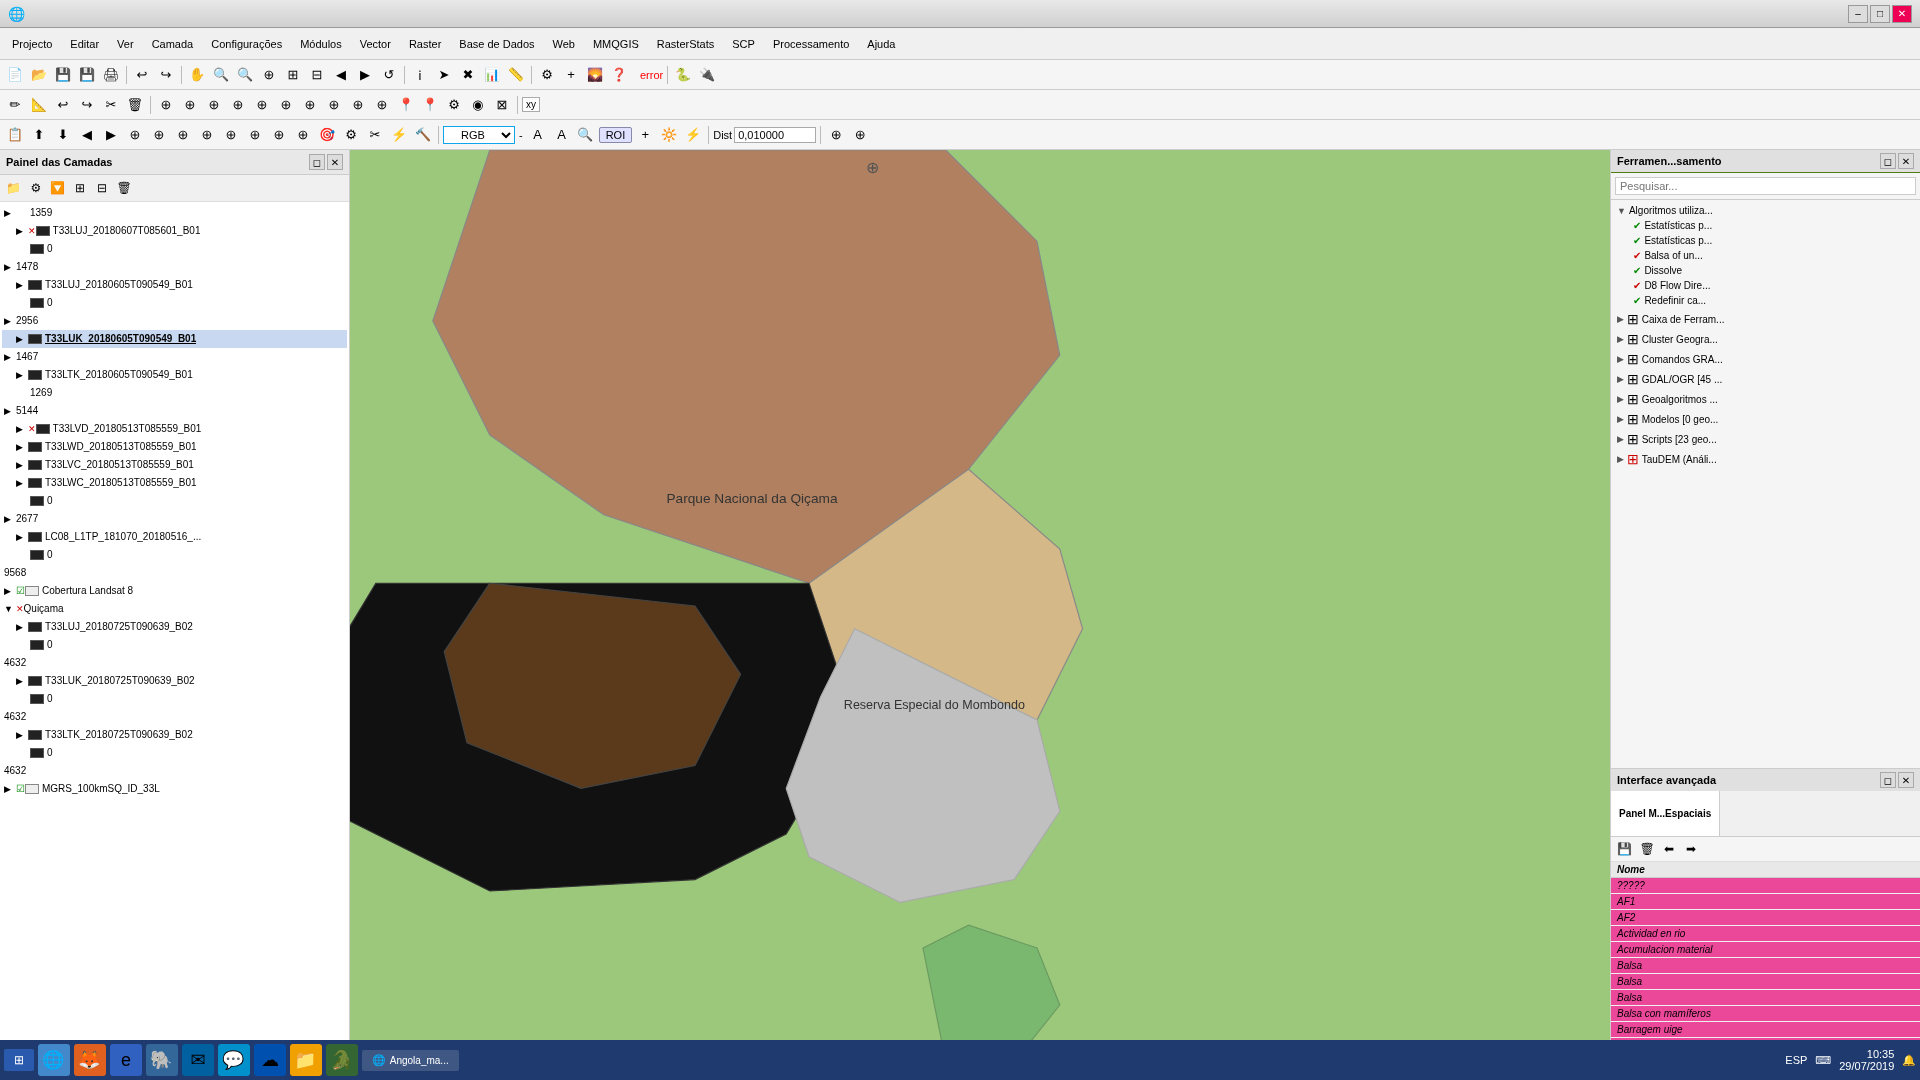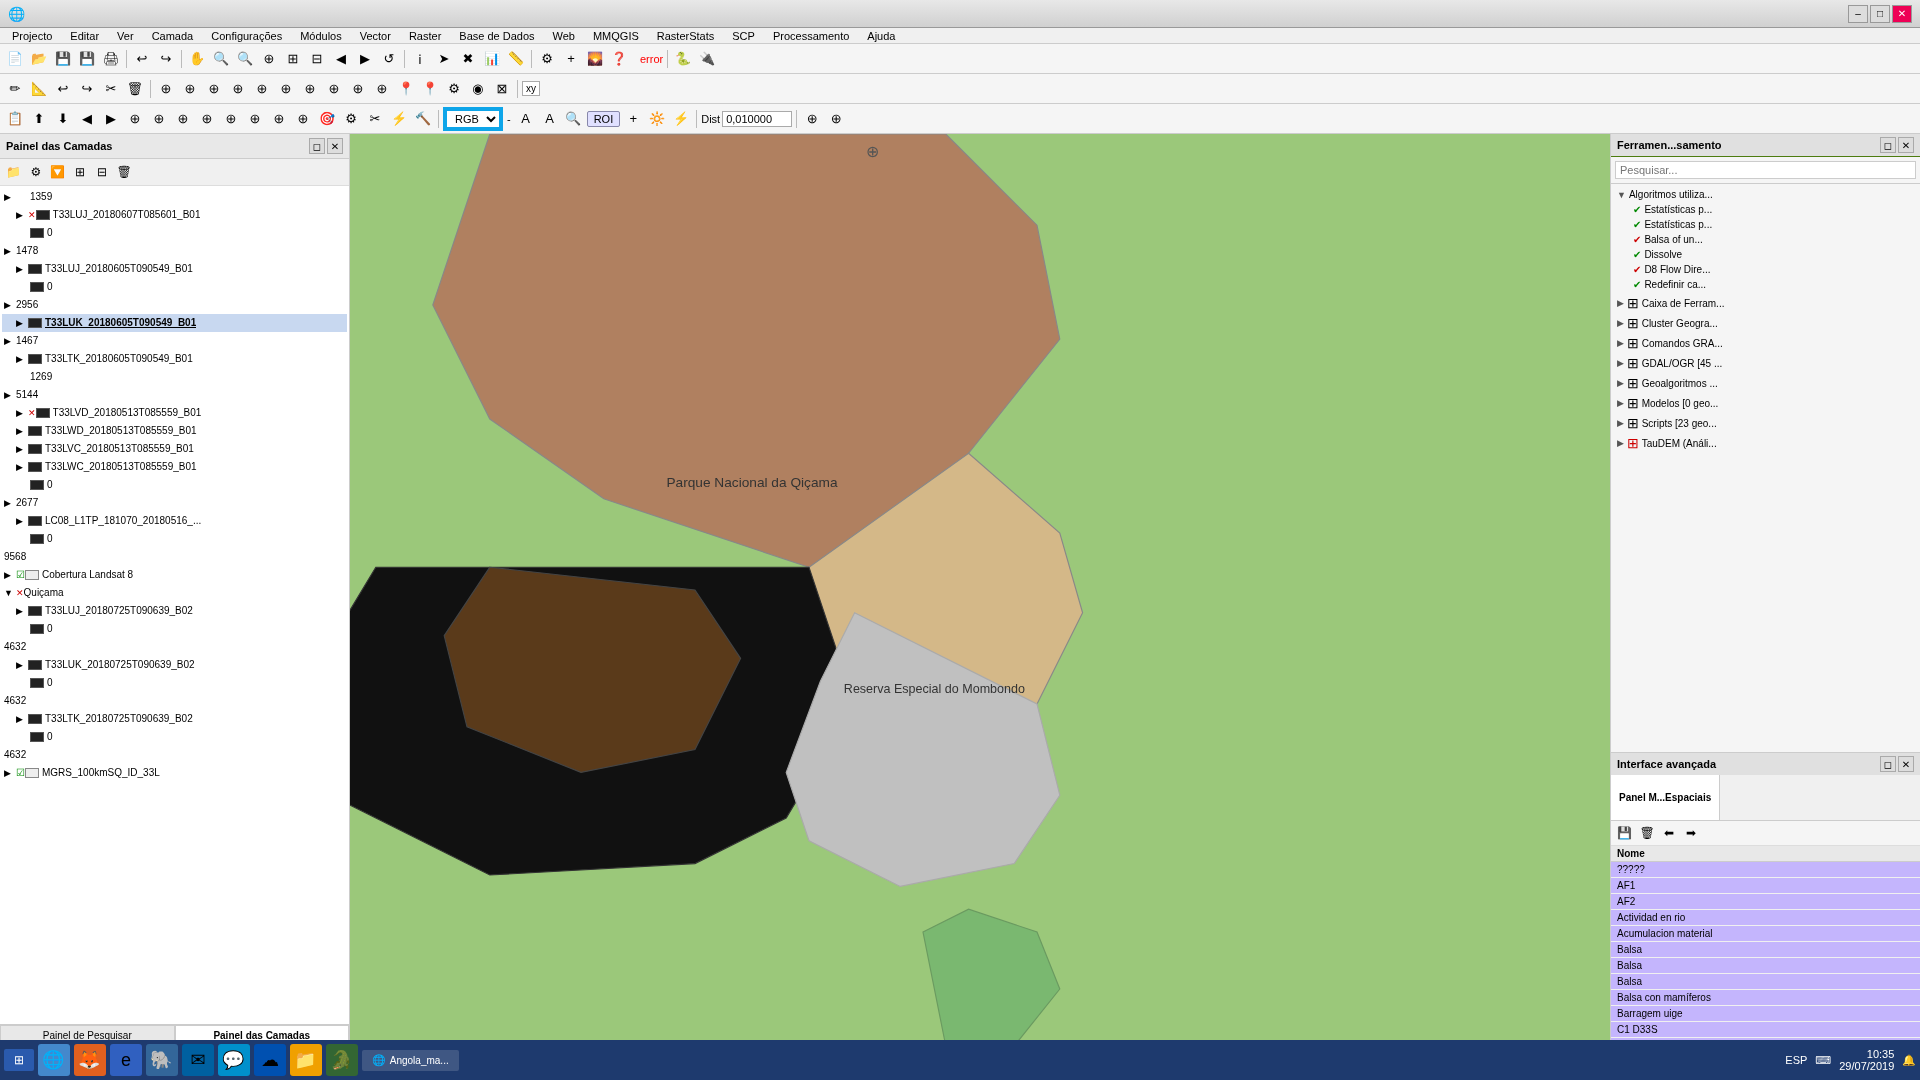--- a/index.html
+++ b/index.html
@@ -18,21 +18,21 @@
     .title-bar-left { display: flex; align-items: center; gap: 6px; }
     .title-bar-title { font-size: 12px; font-weight: normal; flex: 1; text-align: center; }
     .title-bar-controls { display: flex; gap: 2px; }
     .title-btn { width: 20px; height: 18px; border: 1px solid #999; background: #ddd; cursor: pointer; font-size: 10px; display: flex; align-items: center; justify-content: center; }
     .title-btn.close { background: #e05; color: white; }
 
     
     .menu-bar {
       background: #f0f0f0;
       border-bottom: 1px solid #ccc;
-      height: 16px;
+      height: 32px;
       display: flex;
       align-items: center;
       padding: 0 4px;
       gap: 2px;
     }
     .menu-item { padding: 2px 8px; cursor: pointer; font-size: 11px; }
 
     
     .toolbar {
       background: #f5f5f5;
@@ -191,21 +191,22 @@
       display: flex; background: #f0f0f0; border-bottom: 1px solid #ccc;
     }
     .rp-tab { padding: 17px 8px; font-size: 10px; cursor: pointer; border-right: 1px solid #ccc; }
     .rp-tab.active { background: white; font-weight: bold; }
     .rp-toolbar { display: flex; gap: 2px; padding: 2px 4px; background: #f5f5f5; border-bottom: 1px solid #ddd; }
     .rp-tb-btn { width: 20px; height: 20px; font-size: 12px; border: 1px solid transparent; background: transparent; cursor: pointer; display: flex; align-items: center; justify-content: center; }
 
     .name-list {
       overflow-y: auto;
       max-height: 200px;
-      background: #c4b5fd;
+      background: #ec4899;
+      font-style: italic;
     }
     .name-header { font-weight: bold; padding: 2px 6px; background: #e8e8e8; border-bottom: 1px solid #ccc; font-size: 10px; }
     .name-item { padding: 2px 6px; font-size: 10px; border-bottom: 1px solid #f0f0f0; cursor: pointer; }
 
     
     .status-bar {
       height: 28px;
       background: #e0e0e0;
       border-top: 1px solid #ccc;
       display: flex;
@@ -251,21 +252,21 @@
       padding: 4px 0;
       gap: 2px;
       height: 100%;
     }
     .lv-btn {
       width: 20px; height: 20px; border: 1px solid transparent; background: transparent;
       cursor: pointer; display: flex; align-items: center; justify-content: center; font-size: 11px;
     }
 
     
-    .rgb-combo { font-size: 11px; padding: 1px 4px; border: 4px solid #0ea5e9; background: white; }
+    .rgb-combo { font-size: 11px; padding: 1px 13px; border: 1px solid #0ea5e9; background: white; }
     .roi-btn { background: #e0e0ff; border: 1px solid #88a; padding: 1px 6px; font-size: 11px; cursor: pointer; border-radius: 2px; }
     .checkmark { color: #080; font-size: 10px; }
     .x-mark { color: #c00; font-size: 10px; }
     .tri-expand { font-size: 9px; color: #555; }
 
     .small-black-rect { display: inline-block; width: 14px; height: 10px; background: #222; border: 1px solid #555; vertical-align: middle; }
     .small-white-rect { display: inline-block; width: 14px; height: 10px; background: #eee; border: 1px solid #888; vertical-align: middle; }
 
     .algo-icon-green { color: #080; font-size: 10px; }
     .algo-icon-red { color: #c00; font-size: 10px; }
@@ -392,21 +393,21 @@
   <span style="font-size:11px;margin:0 2px;">-</span>
   <button class="tb-btn">A</button>
   <button class="tb-btn">A</button>
   <button class="tb-btn">🔍</button>
   <button class="roi-btn">ROI</button>
   <button class="tb-btn">+</button>
   <button class="tb-btn">🔆</button>
   <button class="tb-btn">⚡</button>
   <div class="tb-sep"></div>
   <span style="font-size:11px;">Dist</span>
-  <input type="text" value="0,010000" style="width: 70px; font-size: 11px; border: 1px solid rgb(170, 170, 170); padding: 1px 3px;">
+  <input type="text" value="0,010000" style="width: 82px; font-size: 11px; border: 1px solid rgb(170, 170, 170); padding: 1px 3px;">
   <div class="tb-sep"></div>
   <button class="tb-btn">⊕</button>
   <button class="tb-btn">⊕</button>
 </div>
 
 <div class="main-area">
 
   <div class="left-panel">
     <div class="panel-header">
       <span>Painel das Camadas</span>

